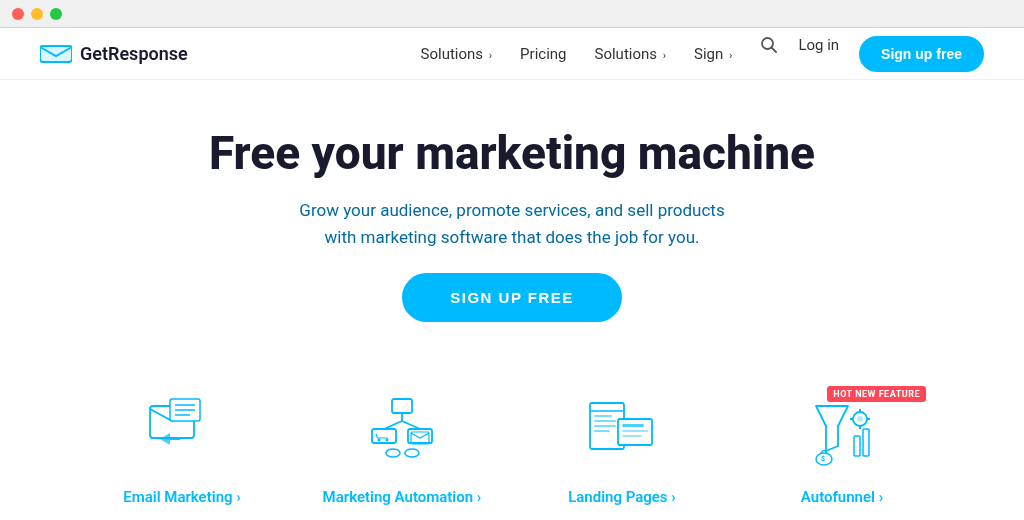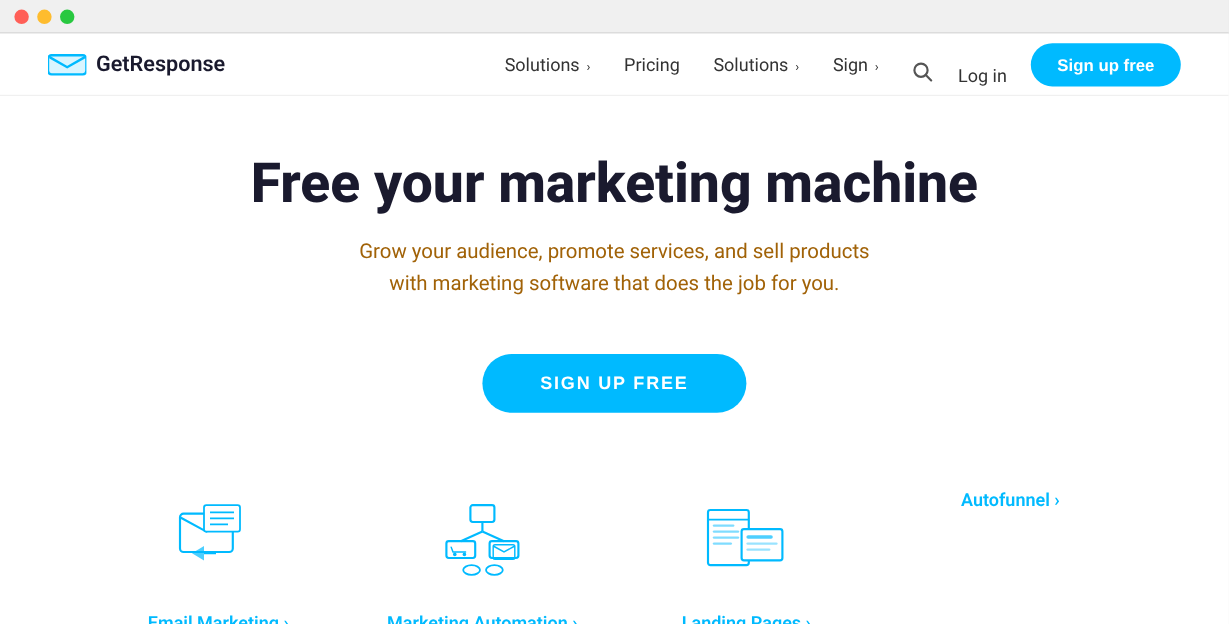--- a/index.html
+++ b/index.html
@@ -83,21 +83,21 @@
       font-weight: 400;
     }
 
     .nav-links li a .chevron {
       font-size: 11px;
       margin-left: 3px;
     }
 
     .nav-actions {
       display: flex;
-      align-items: flex-end;
+      align-items: flex-start;
       gap: 20px;
       margin-left: 28px;
     }
 
     .search-icon-btn {
       background: none;
       border: none;
       cursor: pointer;
       color: #555;
       font-size: 18px;
@@ -134,24 +134,24 @@
     .hero-title {
       font-size: 46px;
       font-weight: 800;
       color: #1a1a2e;
       line-height: 1.1;
       margin-bottom: 18px;
     }
 
     .hero-subtitle {
       font-size: 17px;
-      color: #a16207;
+      color: #0369a1;
       line-height: 1.6;
       max-width: 460px;
-      margin: 0 auto 44px;
+      margin: 0 auto 22px;
     }
 
     .cta-btn {
       background: #00baff;
       color: #fff;
       border: none;
       border-radius: 30px;
       padding: 16px 48px;
       font-size: 15px;
       font-weight: 700;
@@ -338,19 +338,40 @@
           <rect x="40" y="33" width="22" height="3" rx="1.5" fill="#00baff" opacity="0.7"></rect>
           <rect x="40" y="39" width="26" height="2" rx="1" fill="#00baff" opacity="0.4"></rect>
           <rect x="40" y="44" width="20" height="2" rx="1" fill="#00baff" opacity="0.4"></rect>
         </svg>
       </div>
       <a href="#" class="feature-link">Landing Pages ›</a>
 
     </div>
 
     <div class="feature-item">
+      <div class="feature-icon-wrap">
+        <span class="hot-badge">HOT NEW FEATURE</span>
+        <svg class="feat-svg" viewBox="0 0 80 80" xmlns="http://www.w3.org/2000/svg">
+
+          <polygon points="14,15 46,15 36,35 36,55 24,60 24,35" fill="none" stroke="#00baff" stroke-width="1.8" stroke-linejoin="round"></polygon>
+
+          <circle cx="58" cy="28" r="7" fill="none" stroke="#00baff" stroke-width="1.8"></circle>
+          <circle cx="58" cy="28" r="3" fill="#00baff" opacity="0.3"></circle>
+          <line x1="58" y1="18" x2="58" y2="22" stroke="#00baff" stroke-width="2"></line>
+          <line x1="58" y1="34" x2="58" y2="38" stroke="#00baff" stroke-width="2"></line>
+          <line x1="48" y1="28" x2="52" y2="28" stroke="#00baff" stroke-width="2"></line>
+          <line x1="64" y1="28" x2="68" y2="28" stroke="#00baff" stroke-width="2"></line>
+
+          <rect x="52" y="45" width="6" height="20" rx="1" fill="none" stroke="#00baff" stroke-width="1.5"></rect>
+          <rect x="61" y="38" width="6" height="27" rx="1" fill="none" stroke="#00baff" stroke-width="1.5"></rect>
+
+          <ellipse cx="22" cy="68" rx="8" ry="6" fill="none" stroke="#00baff" stroke-width="1.5"></ellipse>
+          <path d="M19 62 Q22 57 25 62" stroke="#00baff" stroke-width="1.5" fill="none"></path>
+          <text x="19" y="70" font-size="7" fill="#00baff" font-weight="bold">$</text>
+        </svg>
+      </div>
       <a href="#" class="feature-link">Autofunnel ›</a>
 
     </div>
 
   </section>
 
 </div>
 
 </body></html>

